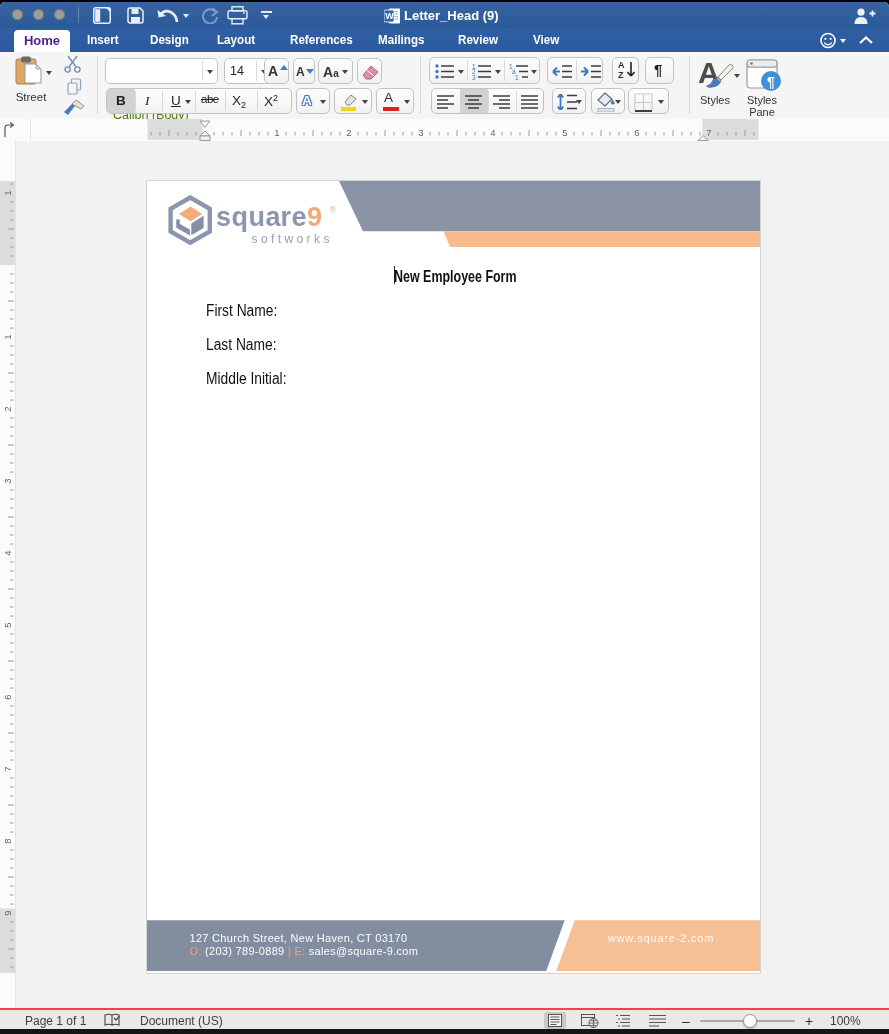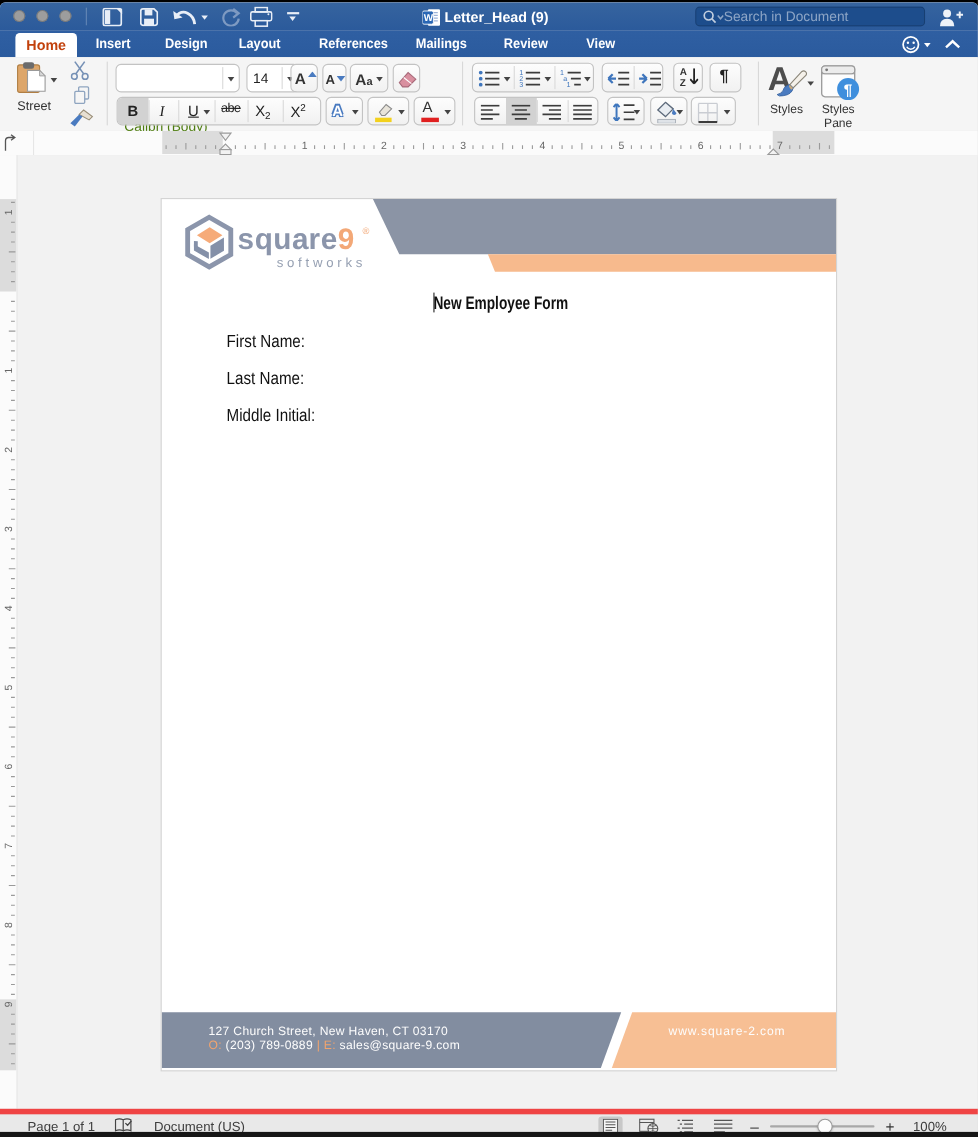--- a/index.html
+++ b/index.html
@@ -8,21 +8,21 @@
 
 #titlebar{position:absolute;left:0;top:0;width:889px;height:26px;background:linear-gradient(#36649f,#2b5a9b);}
 .tl{position:absolute;top:7px;width:11px;height:11px;border-radius:50%;background:#9d9d9d;box-shadow:inset 0 0 0 1px rgba(60,60,60,.35);}
 #tbsep{position:absolute;left:78px;top:5px;width:1px;height:16px;background:rgba(255,255,255,.25);}
 #ttitle{position:absolute;left:404px;top:6px;color:#fff;font-size:13px;font-weight:700;}
 #search{position:absolute;left:632px;top:4px;width:209px;height:18px;background:#1d4d8c;border-radius:4px;box-shadow:inset 0 0 0 1px rgba(0,0,0,.18);}
 #search .ph{position:absolute;left:26px;top:2px;font-size:12.5px;color:#8da5c6;}
 
 #tabs{position:absolute;left:0;top:26px;width:889px;height:24px;background:linear-gradient(#2f5fa2,#2b5b9e);}
 .tab{position:absolute;top:5px;color:#fff;font-size:12.5px;font-weight:700;transform:scaleX(.93);transform-origin:0 0;}
-#hometab{position:absolute;left:14px;top:2px;width:56px;height:22px;background:#fff;border-radius:4px 4px 0 0;text-align:center;line-height:21px;color:#c2410c;font-size:13px;font-weight:700;}
+#hometab{position:absolute;left:14px;top:2px;width:56px;height:22px;background:#fff;border-radius:4px 4px 0 0;text-align:center;line-height:21px;color:#4c1d95;font-size:13px;font-weight:700;}
 
 #ribbon{position:absolute;left:0;top:50px;width:889px;height:67px;background:#f5f5f5;border-bottom:1px solid #d1d1d1;}
 .rbtn{position:absolute;background:linear-gradient(#fdfdfd,#f1f1f1);border:1px solid #c3c3c3;border-radius:5px;box-sizing:border-box;}
 .cell{position:absolute;top:0;bottom:0;}
 .cellsep{position:absolute;top:2px;bottom:2px;width:1px;background:#d9d9d9;}
 .pressed{background:#d2d2d2;}
 .rlabel{position:absolute;font-size:11px;color:#333;text-align:center;}
 .dd{position:absolute;width:0;height:0;border-left:3.5px solid transparent;border-right:3.5px solid transparent;border-top:4.5px solid #444;}
 .vsep{position:absolute;top:4px;width:1px;height:58px;background:#d8d8d8;}
 .fA{position:absolute;font-size:14px;font-weight:700;color:#333;}
@@ -36,21 +36,21 @@
 #page{position:absolute;left:147px;top:40px;width:613px;height:792px;background:#fff;outline:1px solid #d4d4d4;}
 
 #sqword{left:69px;top:21px;font-size:27px;font-weight:700;color:#8b95ab;letter-spacing:.5px;}
 #sqreg{left:182.5px;top:23.5px;font-size:8.5px;color:#f3a877;}
 #sqsoft{left:104.5px;top:50.5px;font-size:12px;color:#96a0b2;letter-spacing:3.4px;}
 .doctext{font-size:16px;color:#111;transform:scaleX(.862);transform-origin:0 0;white-space:nowrap;}
 #cursor{left:246.5px;top:85px;width:1px;height:18px;background:#222;}
 .ftext{font-size:11px;color:#fdfdfd;letter-spacing:.3px;}
 .ftext .o{color:#f2a46e;}
 
-#status{position:absolute;left:0;top:1006px;width:889px;height:21px;background:#e9e9e9;border-top:5px solid #ef4444;color:#3d3d3d;font-size:12px;}
+#status{position:absolute;left:0;top:1006px;width:889px;height:21px;background:#e9e9e9;border-top:2px solid #ef4444;color:#3d3d3d;font-size:12px;}
 #bottomstrip{position:absolute;left:0;top:1029px;width:889px;height:5px;background:#161616;}
 </style></head>
 <body>
 <div id="win">
   <div id="titlebar">
     <div class="tl" style="left:12px"></div>
       <div class="tl" style="left:33px"></div>
       <div class="tl" style="left:54px"></div>
     <div id="tbsep"></div>
     <svg class="abs" style="left:93px;top:5px" width="20" height="17" viewBox="0 0 20 17">
@@ -82,28 +82,20 @@
     <div class="dd" style="left:263px;top:13px;border-top-color:#e8eef7;"></div>
     <svg class="abs" style="left:384px;top:6px" width="17" height="16" viewBox="0 0 17 16">
       <rect x="5" y="0.5" width="11" height="15" rx="1" fill="#fff"></rect>
       <g stroke="#9db3d8" stroke-width="1">
           <path d="M7 3.5 h7 M7 6 h7 M7 8.5 h7 M7 11 h7"></path>
         </g>
       <rect x="0" y="2" width="10" height="12" rx="1.5" fill="#2a67b5" stroke="#fff" stroke-width="0.8"></rect>
       <text x="1.3" y="11" font-size="9" font-weight="bold" fill="#fff" font-family="Liberation Sans">W</text>
     </svg>
     <div id="ttitle">Letter_Head (9)</div>
-    <div id="search">
-      <svg class="abs" style="left:7px;top:3px" width="19" height="13" viewBox="0 0 19 13">
-        <circle cx="5.2" cy="5.2" r="4" fill="none" stroke="#c3cfdf" stroke-width="1.5"></circle>
-        <path d="M8.2 8.2 L11.5 11.5" stroke="#c3cfdf" stroke-width="1.5"></path>
-        <path d="M13.5 5 l2.5 3 l2.5 -3" fill="none" stroke="#8da5c6" stroke-width="1.4"></path>
-      </svg>
-      <div class="ph">Search in Document</div>
-    </div>
     <svg class="abs" style="left:853px;top:6px" width="23" height="16" viewBox="0 0 23 16">
       <circle cx="8" cy="4.2" r="3.6" fill="#eef2f8"></circle>
       <path d="M1.5 16 q0 -7 6.5 -7 q6.5 0 6.5 7 z" fill="#eef2f8"></path>
       <path d="M16.5 5.5 h6 M19.5 2.5 v6" stroke="#eef2f8" stroke-width="1.8"></path>
     </svg>
   </div>
   <div id="tabs">
     <div id="hometab">Home</div>
     <div class="tab" style="left:87px">Insert</div>
     <div class="tab" style="left:150px">Design</div>

